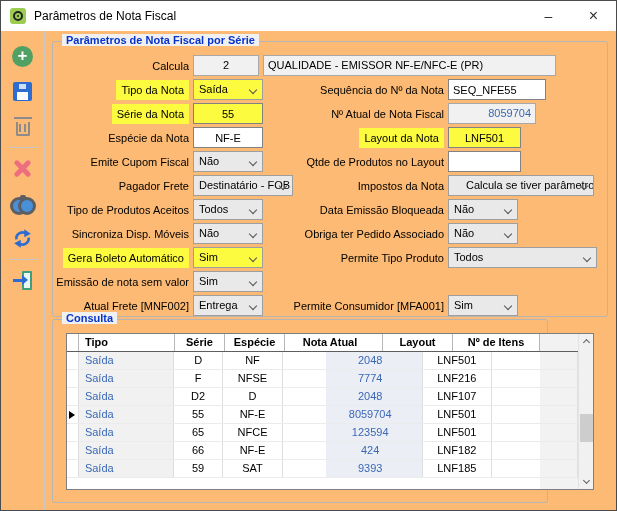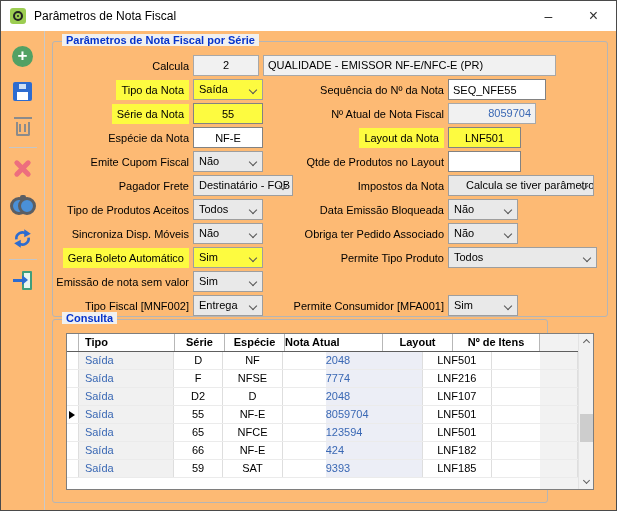--- a/index.html
+++ b/index.html
@@ -94,21 +94,21 @@
   .fillcol { position:absolute; left:473px; top:0; bottom:0; width:38px; background:#f2f2f2; z-index:0; }
   .thead, .trow { display:flex; height:18px; width:511px; position:relative; z-index:1; }
   .thead { border-bottom:1px solid #5e5e5e; font-weight:bold; }
   .trow  { border-bottom:1px solid #ebebeb; }
   .cell { border-right:1px solid #dedede; line-height:17px; overflow:hidden; white-space:nowrap; }
   .thead .cell { border-right:1px solid #b7b7b7; }
   .cg{width:12px; background:#fff; display:flex; align-items:center; justify-content:center;}
   .c0{width:96px; padding-left:6px;}
   .c1{width:50px; text-align:center;}
   .c2{width:60px; text-align:center;}
-  .c3{width:98px; text-align:left; padding-right:7px;}
+  .c3{width:98px; text-align:center; padding-right:7px;}
   .c4{width:70px; text-align:center;}
   .c5{width:87px; text-align:center;}
   .trow .c0 { background:#f1f1f1; color:#3a68b4; }
   .trow .c3 { background:#eceef6; color:#3a68b4;margin-left:43px; }
   .mark { width:0; height:0; border-left:6px solid #000; border-top:4px solid transparent;
           border-bottom:4px solid transparent; }
   .vscroll { position:absolute; top:0; right:0; bottom:0; width:15px; background:#f1f1f1;
              border-left:1px solid #e3e3e3; z-index:2; }
   .sarr { position:absolute; left:0; width:14px; height:15px; display:flex;
           align-items:center; justify-content:center; }
@@ -232,21 +232,21 @@
         <div class="rlab"><span>Permite Tipo Produto</span></div>
         <div class="combo fldR w149"><span>Todos</span><i class="chev"></i></div>
       </div>
 
       <div class="frow">
         <div class="llab"><span>Emissão de nota sem valor</span></div>
         <div class="combo fldL w70"><span>Sim</span><i class="chev"></i></div>
       </div>
 
       <div class="frow">
-        <div class="llab"><span>Tipo Fiscal [MNF002]</span></div>
+        <div class="llab"><span>Atual Frete [MNF002]</span></div>
         <div class="combo fldL w70"><span>Entrega</span><i class="chev"></i></div>
         <div class="rlab"><span>Permite Consumidor [MFA001]</span></div>
         <div class="combo fldR w70"><span>Sim</span><i class="chev"></i></div>
       </div>
 
     </div>
   </div>
 
   <div class="gbox gbox2">
     <span class="gtitle">Consulta</span>

